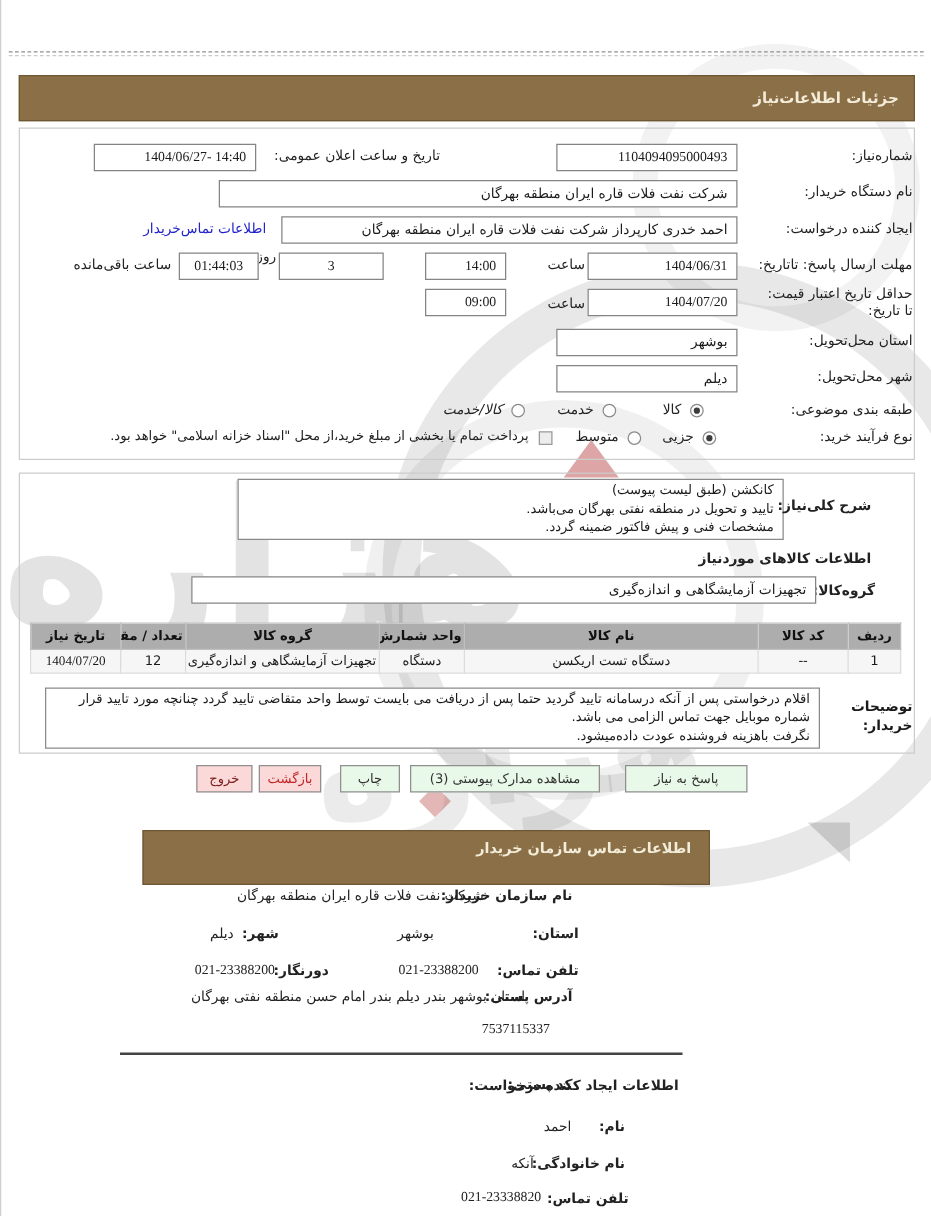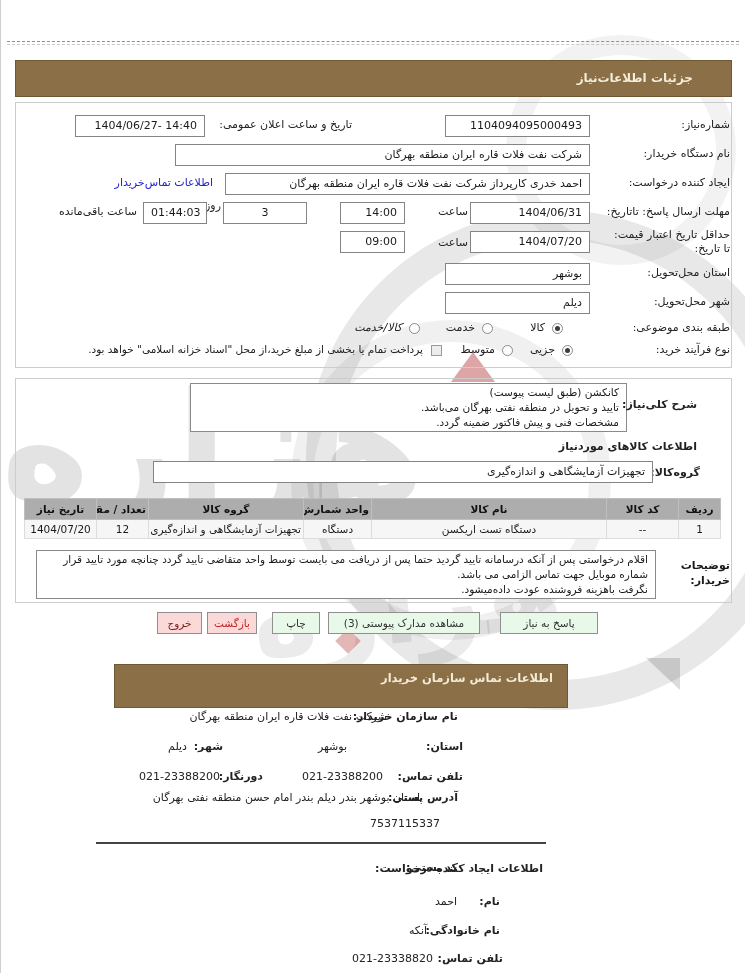--- a/index.html
+++ b/index.html
@@ -4,27 +4,27 @@
 <style>
   html,body{margin:0;padding:0;background:#fff;}
   .page{position:relative;width:745px;height:973px;background:#fff;overflow:hidden;
         font-family:"DejaVu Sans",sans-serif;font-size:11px;color:#1a1a1a;direction:rtl;
         border-left:1px solid #cfcfcf;box-sizing:border-box;}
   .abs{position:absolute;}
   .lbl{font-size:11px;color:#222;white-space:nowrap;}
   .bold{font-weight:bold;}
   .input{position:absolute;background:#fff;border:1px solid #848484;height:22px;line-height:20px;
          font-size:11px;padding:0 7px;box-sizing:border-box;overflow:hidden;white-space:nowrap;}
-  .num{direction:ltr;text-align:right;}
+  .num{direction:ltr;text-align:right;font-family:Liberation Serif, serif;}
   .ta-r{text-align:right;}
   .dotted-sep{position:absolute;top:41px;left:6px;right:6px;height:2px;
               border-top:1px dashed #8f8f8f;border-bottom:1px dashed #c9c9c9;}
   .bar{position:absolute;background:#8b6f47;border:1px solid #6e5733;color:#f2ecd9;
        font-weight:bold;font-size:12px;box-sizing:border-box;}
-  .bar .bar-txt{display:block;padding:0 38px;line-height:34px;}
+  .bar .bar-txt{display:block;padding:0 12px;line-height:34px;}
   .panel{position:absolute;border:1px solid #ccc;background:transparent;box-sizing:border-box;}
   .radio{position:absolute;width:11px;height:11px;border:1px solid #8a8a8a;border-radius:50%;
          background:#fdfdfd;box-sizing:border-box;}
   .radio.sel::after{content:'';position:absolute;left:2px;top:2px;right:2px;bottom:2px;
                     border-radius:50%;background:#3c3c3c;}
   .cb{position:absolute;width:11px;height:11px;border:1px solid #9a9a9a;background:#ededed;box-sizing:border-box;}
   .txtbox{position:absolute;border:1px solid #8a8a8a;background:#fff;font-size:10.5px;
           line-height:15px;padding:1px 7px;box-sizing:border-box;text-align:right;}
   .btn{position:absolute;height:22px;line-height:20px;text-align:center;font-size:10.5px;
        border:1px solid #8f8f8f;box-sizing:border-box;cursor:pointer;}

